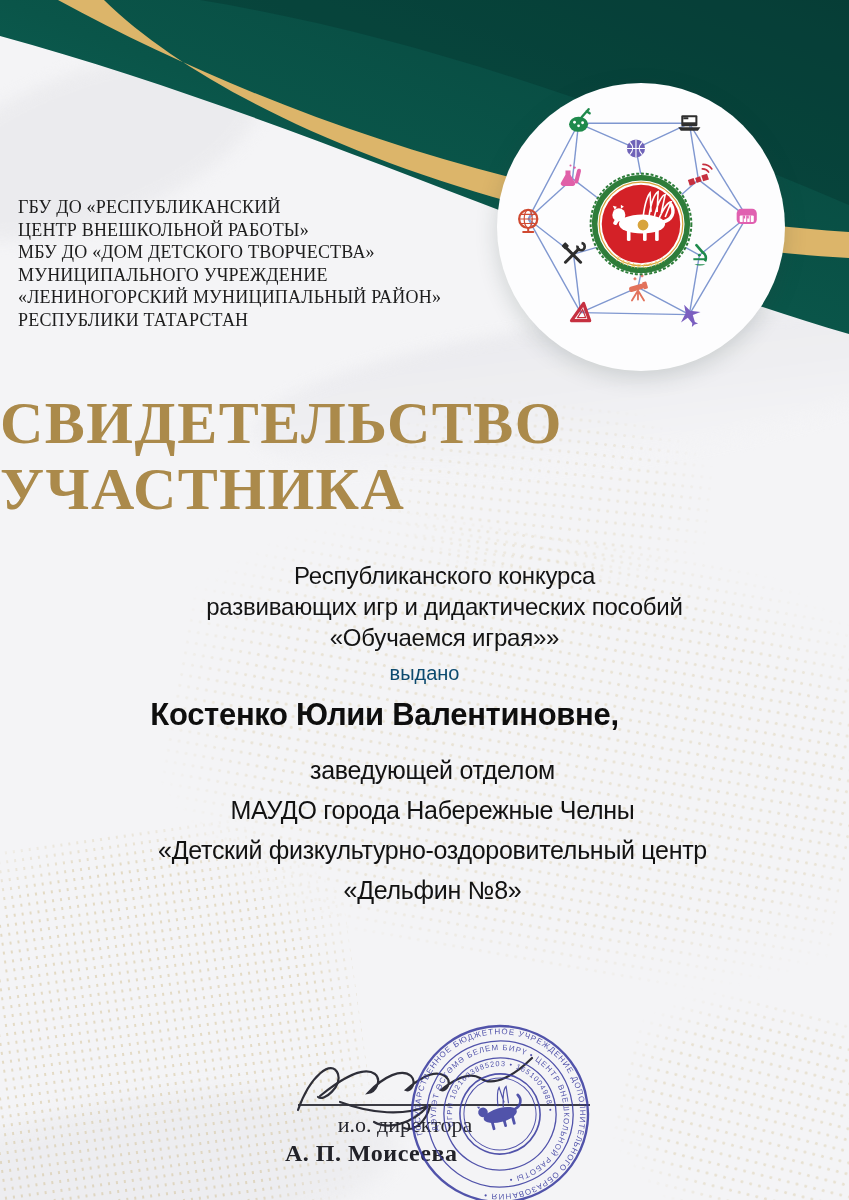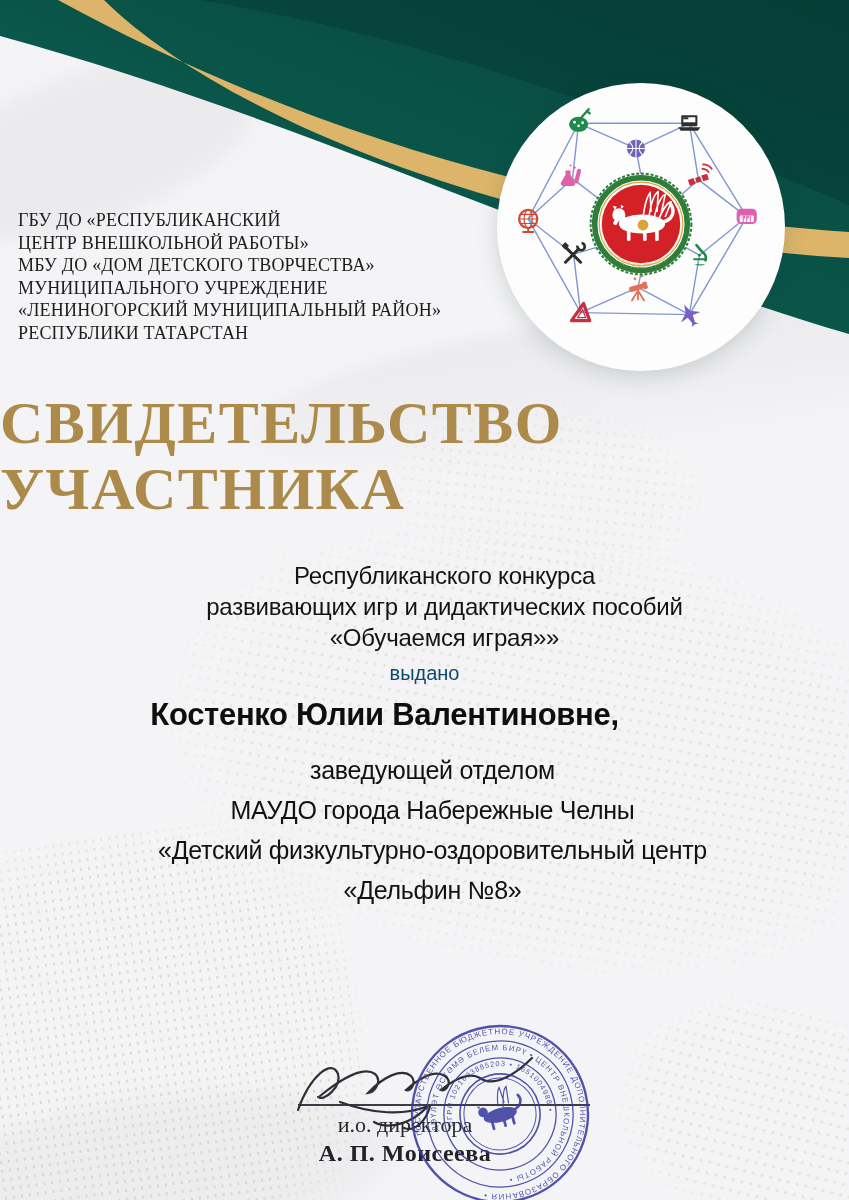--- a/index.html
+++ b/index.html
@@ -31,21 +31,21 @@
     -webkit-mask-image:radial-gradient(ellipse at 60% 50%, #000 55%, transparent 80%);
     mask-image:radial-gradient(ellipse at 60% 50%, #000 55%, transparent 80%); }
   .dots-top { left:380px; top:400px; width:330px; height:180px; transform:rotate(6deg); opacity:.4;
     -webkit-mask-image:radial-gradient(ellipse at 50% 50%, #000 50%, transparent 78%);
     mask-image:radial-gradient(ellipse at 50% 50%, #000 50%, transparent 78%); }
 
   .header-svg { position:absolute; left:0; top:0; width:849px; height:470px; }
 
   .org-header { position:absolute; left:18px; top:196px; width:470px;
     font-family:"Liberation Serif", serif; font-size:18px; line-height:22.5px;
-    color:#1d1d1d; letter-spacing:.2px;margin-top:13px; }
+    color:#1d1d1d; letter-spacing:.2px; }
 
   .logo-circle { position:absolute; left:497px; top:83px; width:288px; height:288px;
     background:#fdfdfe; border-radius:50%; box-shadow:0 6px 22px rgba(40,60,55,.18); }
   .logo-circle svg { position:absolute; left:0; top:0; }
 
   .cert-title { position:absolute; left:0; top:390px; width:849px; text-align:left;
     font-family:"Liberation Serif", serif; font-weight:bold; font-size:60px; line-height:66px;
     color:#ab8a4b; letter-spacing:1.5px; }
 
   .contest-block { position:absolute; left:0; top:560px; width:849px; text-align:center;
@@ -54,21 +54,21 @@
     font-size:20px; color:#0c4a6e; font-weight:500; }
   .recipient-name { position:absolute; left:0; top:697px; width:769px; text-align:center;
     font-size:31px; color:#0e0e0e; font-weight:700; letter-spacing:-.3px; }
   .recipient-details { position:absolute; left:0; top:750px; width:849px; text-align:center;
     font-size:25px; line-height:40px; color:#121212; font-weight:500; letter-spacing:-.3px;padding-left:16px; }
 
   .sig-line { position:absolute; left:298px; top:1104px; width:292px; height:2px; background:#3c3c44; }
   .sig-script { position:absolute; left:280px; top:1018px; width:330px; height:120px; }
   .sig-role { position:absolute; left:285px; top:1112px; width:240px; text-align:center;
     font-family:"Liberation Serif", serif; font-size:22px; color:#26262c; }
-  .sig-name { position:absolute; left:285px; top:1140px; width:240px; text-align:center;
+  .sig-name { position:absolute; left:285px; top:1140px; width:240px; 
     font-family:"Liberation Serif", serif; font-size:24px; font-weight:bold; color:#222228; letter-spacing:.5px; }
 
   .stamp { position:absolute; left:408px; top:1022px; width:184px; height:184px; opacity:.88; }
 </style>
 </head>
 <body>
 
 <div class="page">
 
   <div class="gray-blob-tl"></div>

